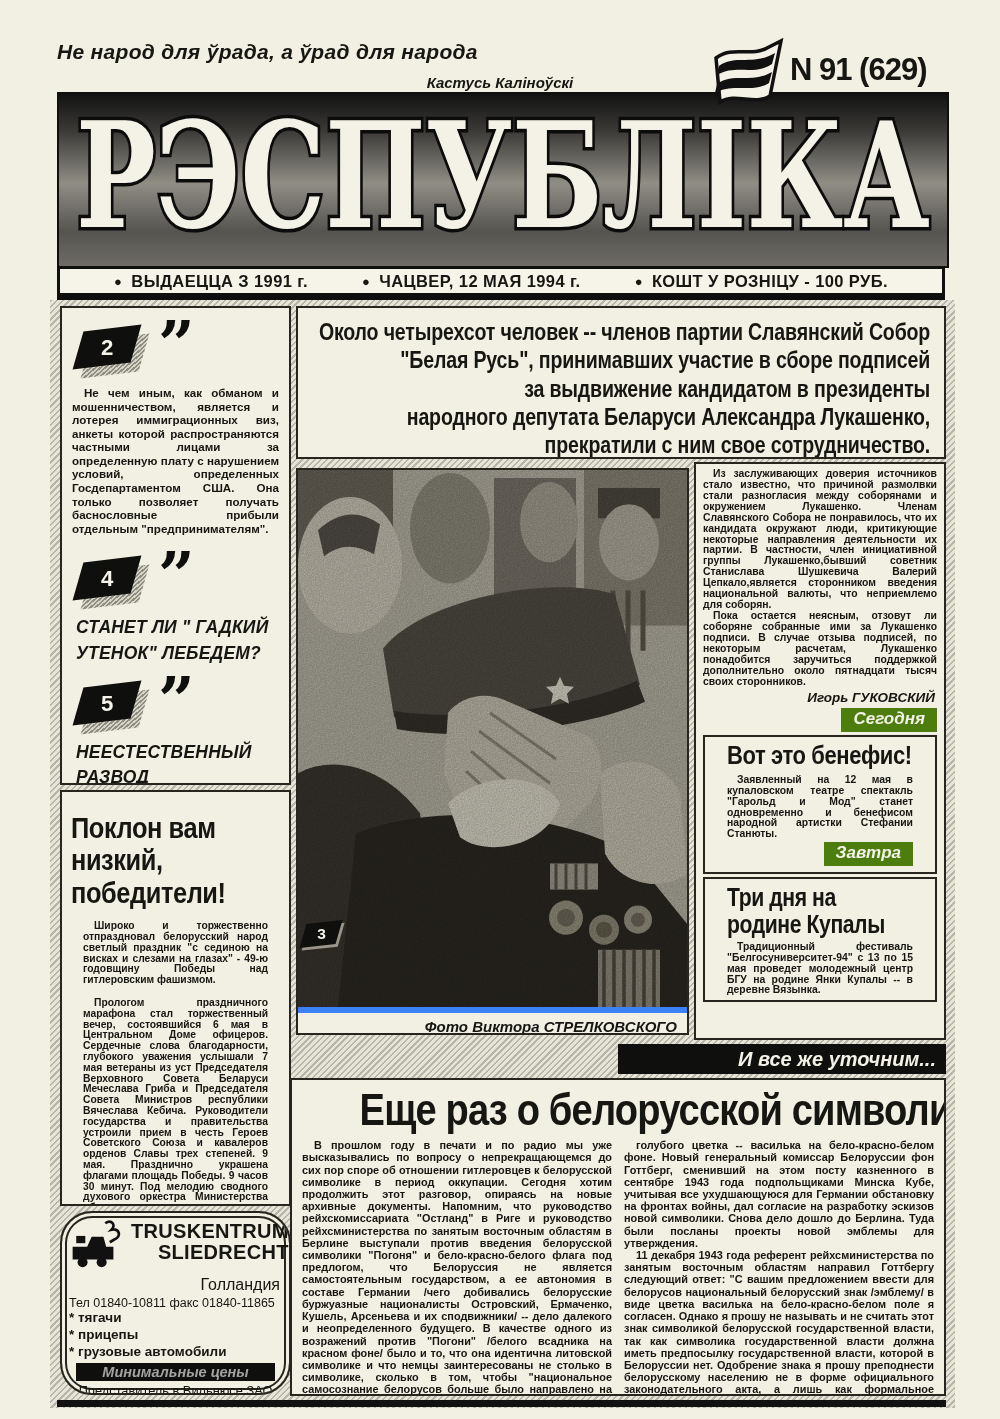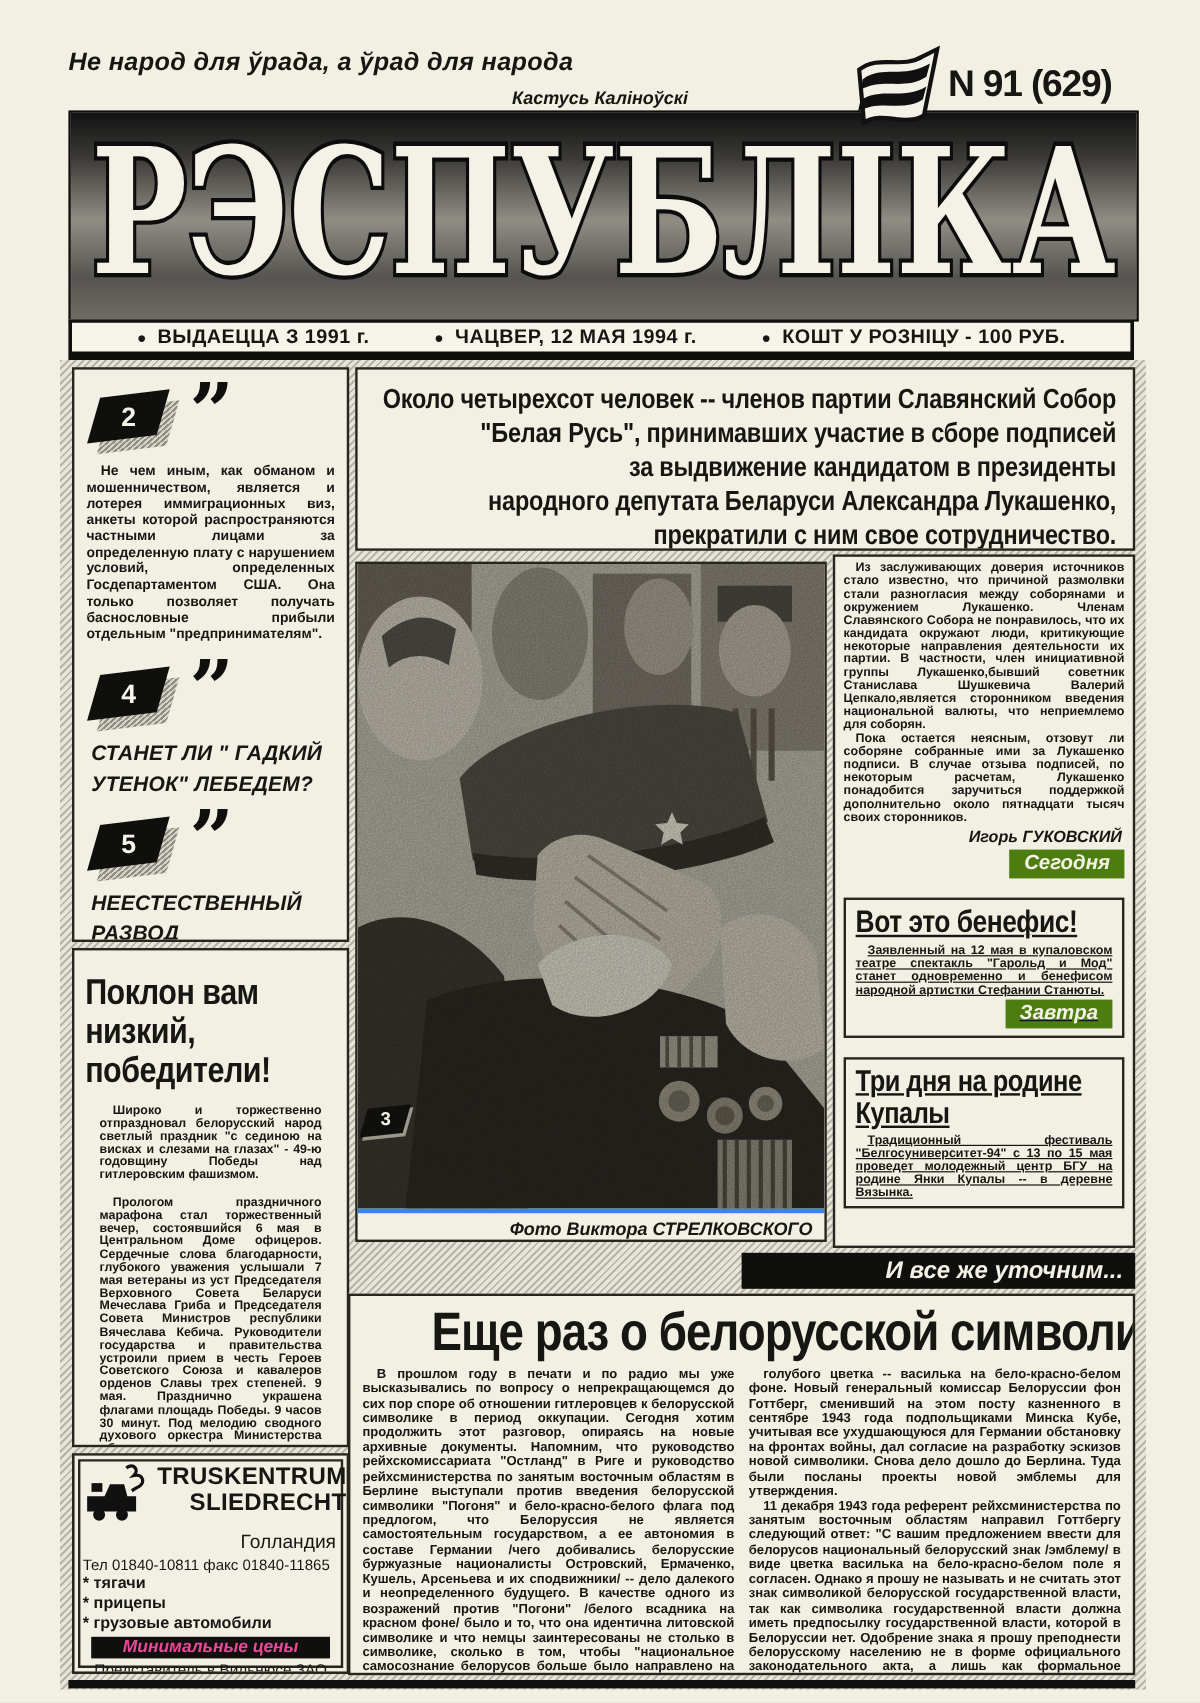--- a/index.html
+++ b/index.html
@@ -38,50 +38,50 @@
     font-size:64px;font-weight:bold;line-height:1;color:#0f0f0d;}
   .teaser-body{margin:4px 0 0 0;font-size:11.6px;line-height:1.17;font-weight:bold;text-align:justify;text-indent:12px;}
   .teaser-head{margin:2px 0 0 4px;font-size:17.5px;line-height:1.45;font-weight:bold;font-style:italic;letter-spacing:0.2px;}
   
   .victory-panel{left:60px;top:790px;width:231px;height:416px;padding:18px 9px;}
   .condense-l{transform:scaleX(0.847);transform-origin:0 0;width:118%;}
   .victory-title{font-size:30px;line-height:1.08;font-weight:bold;letter-spacing:-0.5px;margin:2px 0 6px 0;}
   .victory-body p{margin:12px;font-size:10.3px;line-height:1.05;font-weight:bold;text-align:justify;text-indent:11px;}
   
   .ad-panel{left:60px;top:1211px;width:231px;height:184px;padding:6px 7px;
-    box-shadow:inset 0 0 0 3px #f2efe3, inset 0 0 0 5px #26261f;}
+    box-shadow:inset 0 0 0 3px #f2efe3, inset 0 0 0 5px #26261f;border-radius:32px;}
   .ad-top{display:flex;align-items:flex-start;gap:4px;}
   .ad-name{flex:1;text-align:right;font-size:20px;line-height:1.05;font-weight:bold;letter-spacing:0.3px;margin-top:2px;}
   .ad-country{text-align:right;font-size:16px;margin:1px 2px 0 0;}
   .ad-phone{text-align:left;font-size:12.5px;font-weight:normal;margin-top:2px;}
   .ad-item{font-size:13.5px;font-weight:bold;line-height:1.25;}
-  .ad-slogan{display:block;width:82%;margin:2px auto 2px auto;background:#0f0f0d;color:#ec4899;
+  .ad-slogan{display:block;width:82%;margin:2px auto 2px auto;background:#0f0f0d;color:#a3a3a3;
     text-align:center;font-style:italic;font-weight:bold;font-size:14.5px;padding:1px 12px;}
   .ad-rep{font-size:12.8px;text-align:center;}
   
   .headline-panel{left:296px;top:306px;width:650px;height:153px;padding:10px 14px;}
   .condense-r{transform:scaleX(0.851);transform-origin:100% 0;width:117.5%;margin-left:-17.5%;}
   .lead-line{text-align:right;font-size:23px;line-height:1.23;font-weight:bold;letter-spacing:-0.2px;white-space:nowrap;}
   
   .photo-panel{left:296px;top:468px;width:393px;height:567px;}
   .photo-area{position:relative;width:100%;height:537px;}
   .photo-area svg{display:block;width:100%;height:100%;}
   .photo-badge{position:absolute;left:5px;top:452px;width:36px;height:24px;background:#0f0f0d;
     transform:skew(-16deg,-6deg);display:flex;align-items:center;justify-content:center;
     box-shadow:3px 3px 0 #9a968a;}
   .photo-badge span{transform:skew(16deg,6deg);color:#f6f3e8;font-weight:bold;font-size:16px;}
-  .photo-caption{height:26px;border-top:4px solid #3b82f6;display:flex;align-items:center;justify-content:flex-end;
+  .photo-caption{height:26px;border-top:6px solid #3b82f6;display:flex;align-items:center;justify-content:flex-end;
     padding-right:10px;font-size:15px;font-weight:bold;font-style:italic;}
   
   .right-panel{left:694px;top:462px;width:252px;height:578px;padding:5px 7px;}
   .rc-body p{margin:0;font-size:10.4px;line-height:1.05;font-weight:bold;text-align:justify;text-indent:10px;}
   .byline{text-align:right;font-size:13.5px;font-weight:bold;font-style:italic;margin:3px 2px;}
   .day-badge{display:block;width:max-content;margin:2px 0 2px auto;background:#4d7c0f;color:#f4f1e6;
     font-style:italic;font-weight:bold;font-size:17px;padding:1px 12px 3px 12px;}
-  .inner-box{border:2px solid #26261f;margin-top:16px;padding:4px 8px;text-decoration:underline;}
+  .inner-box{border:2px solid #26261f;margin-top:3px;padding:4px 22px;}
   .sec-title{font-size:26px;line-height:1.05;font-weight:bold;letter-spacing:-0.5px;margin:1px 0 5px 0;}
   
   .kicker{left:618px;top:1044px;width:328px;height:30px;background:#0f0f0d;color:#f4f1e6;
     display:flex;align-items:center;justify-content:flex-end;padding-right:10px;box-sizing:border-box;
     font-style:italic;font-weight:bold;font-size:20px;}
   .bottom-panel{left:290px;top:1078px;width:656px;height:318px;padding:4px 10px;}
   .condense-c{transform:scaleX(0.847);transform-origin:50% 0;width:118%;margin-left:-9%;}
   .sym-title{text-align:center;font-size:45px;line-height:1.05;font-weight:bold;letter-spacing:-1px;margin:2px 0 6px 0;}
   .sym-cols{display:flex;gap:12px;}
   .sym-col{flex:1;}

